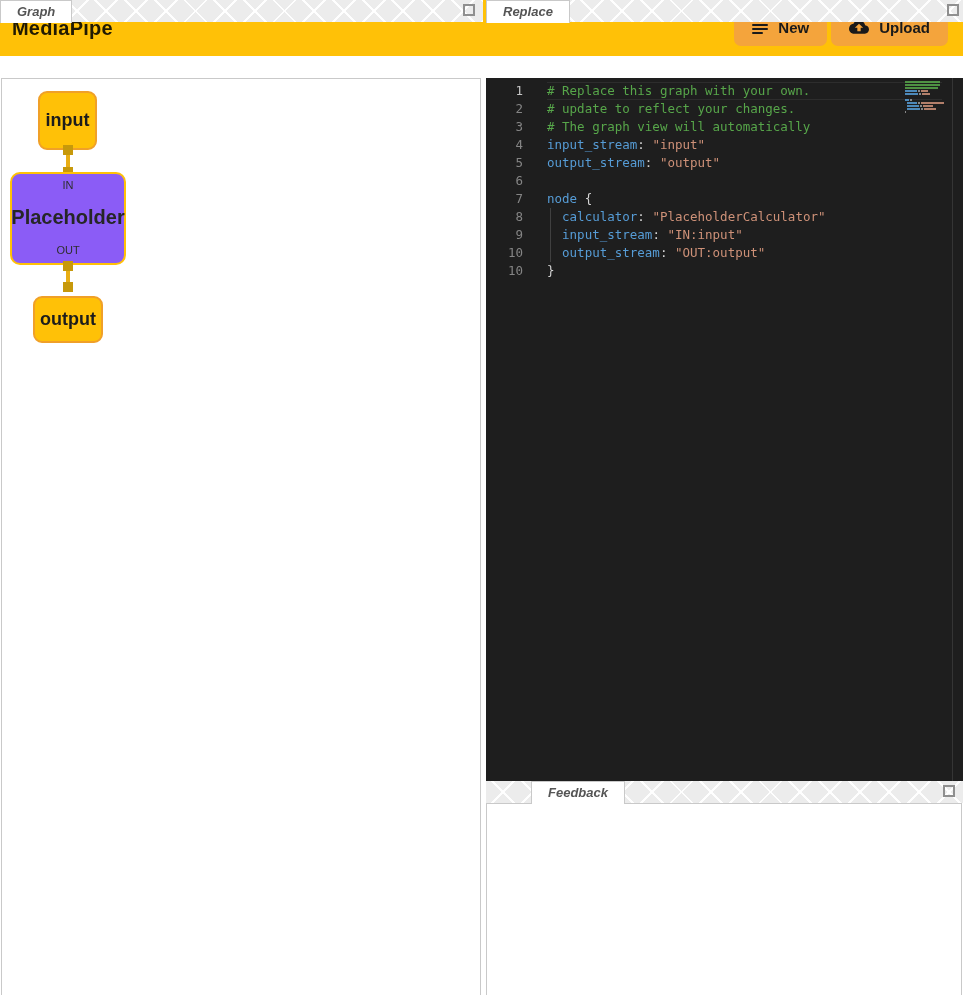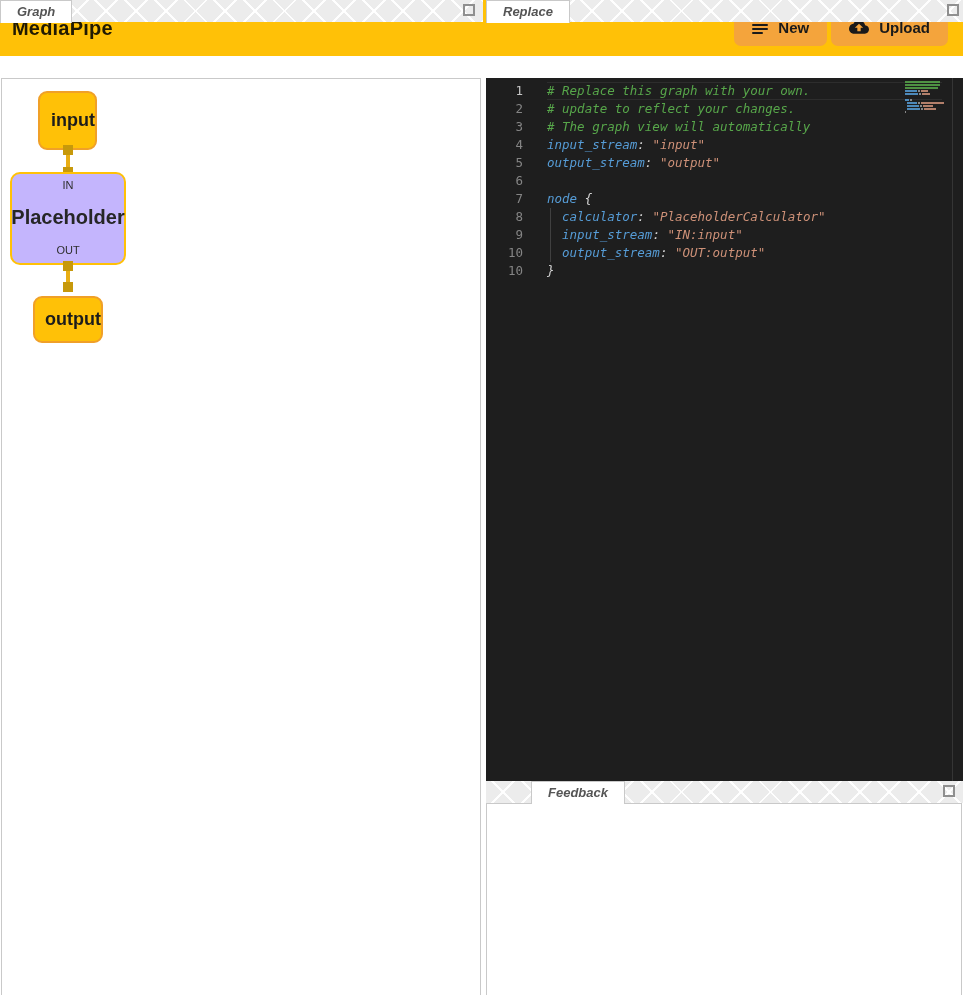--- a/index.html
+++ b/index.html
@@ -68,32 +68,32 @@
   #feedback-strip { left: 486px; top: 781px; width: 477px; padding-left: 45px; }
   #graph-strip .max-btn    { right: 8px; }
   #editor-strip .max-btn   { right: 4px; }
   #feedback-strip .max-btn { right: 8px; }
 
   
   #graph-box { left: 1px; top: 78px; width: 480px; height: 917px; z-index: 1; }
   .graph-canvas { position: absolute; left: 0; top: 78px; width: 481px; height: 917px; z-index: 2; }
   .gnode {
     position: absolute; border-radius: 9px; cursor: pointer;
-    display: flex; align-items: center; justify-content: flex-end;
+    display: flex; align-items: center; justify-content: center;
   }
   .gnode.stream {
     background: var(--amber, #FFC107);
     border: 2px solid #f0a028;
   }
   .gnode.stream .nlabel { font-size: 18px; font-weight: 700; color: #1c1c1c; }
   #node-input  { left: 38px; top: 13px;  width: 59px; height: 59px; }
   #node-output { left: 33px; top: 218px; width: 70px; height: 47px; }
   #node-placeholder {
     left: 10px; top: 94px; width: 116px; height: 93px;
-    background: #c4b5fd; border: 2px solid var(--amber, #FFC107); border-radius: 10px;
+    background: #8b5cf6; border: 2px solid var(--amber, #FFC107); border-radius: 10px;
     flex-direction: column; justify-content: space-between;
     padding: 5px 0 7px 0;
   }
   #node-placeholder .port-label { font-size: 11px; color: #2e2e2e; }
   #node-placeholder .nlabel { font-size: 20px; font-weight: 600; color: #262626; }
   .gedge { position: absolute; width: 4px; background: #e9ae14; }
   #edge-1 { left: 66px; top: 70px;  height: 26px; }
   #edge-2 { left: 66px; top: 188px; height: 24px; }
   .gport { position: absolute; width: 10px; height: 10px; background: #c7990b; }
   #port-a { left: 63px; top: 67px; }
@@ -106,21 +106,21 @@
     position: absolute; left: 486px; top: 78px; width: 477px; height: 703px;
     background: #1e1e1e; z-index: 1; cursor: text;
   }
   .gutter {
     position: absolute; left: 0; top: 4px; width: 37px;
     font-family: "DejaVu Sans Mono", "Liberation Mono", monospace;
     font-size: 12.5px; color: #858585; text-align: right;
   }
   .gutter div { height: 18px; line-height: 18px; }
   .gutter div.active { color: #c6c6c6; }
-  .codewrap { position: absolute; left: 61px; right: 21px; top: 4px; font-style: italic; }
+  .codewrap { position: absolute; left: 61px; right: 21px; top: 4px; }
   .cline {
     position: relative; height: 18px; line-height: 18px; white-space: pre;
     font-family: "DejaVu Sans Mono", "Liberation Mono", monospace;
     font-size: 12.5px; color: #d4d4d4;
   }
   .cline.active { box-shadow: inset 0 1px 0 #2d2d2d, inset 0 -1px 0 #2d2d2d; }
   .cline.guide::before {
     content: ""; position: absolute; left: 3px; top: 0; bottom: 0;
     border-left: 1px solid #404040;
   }

